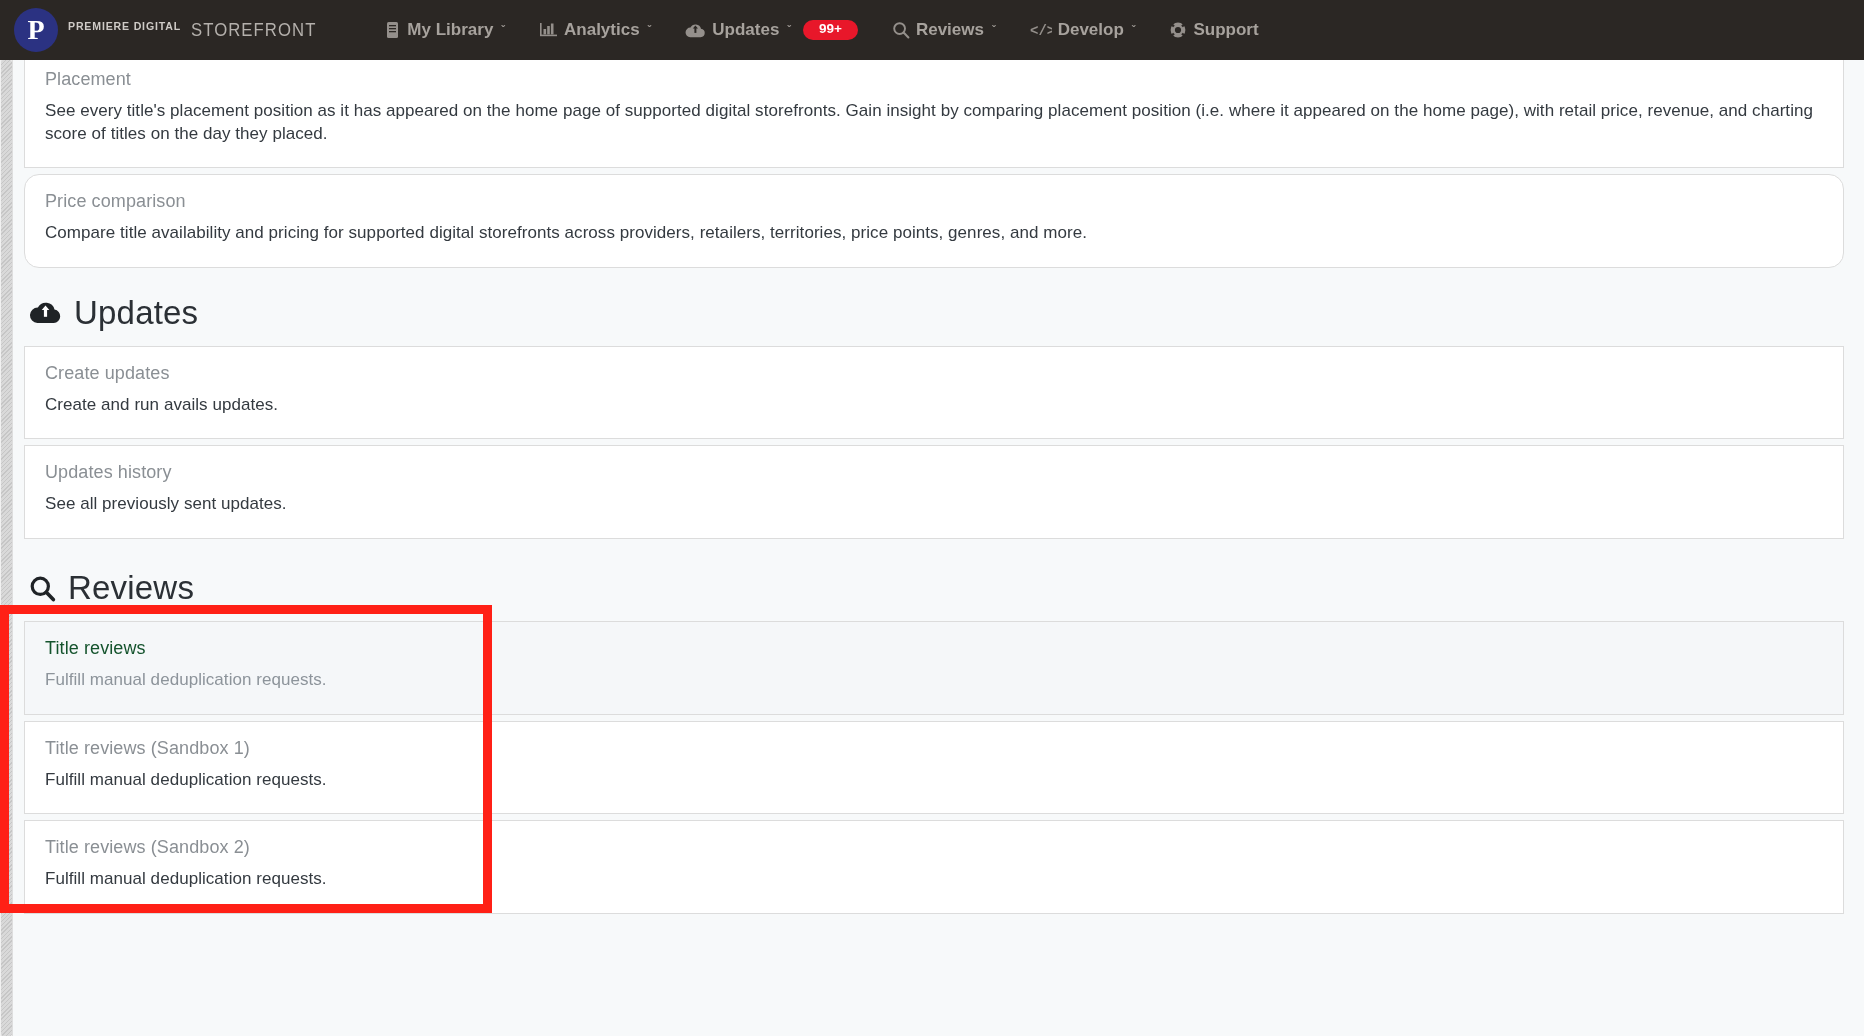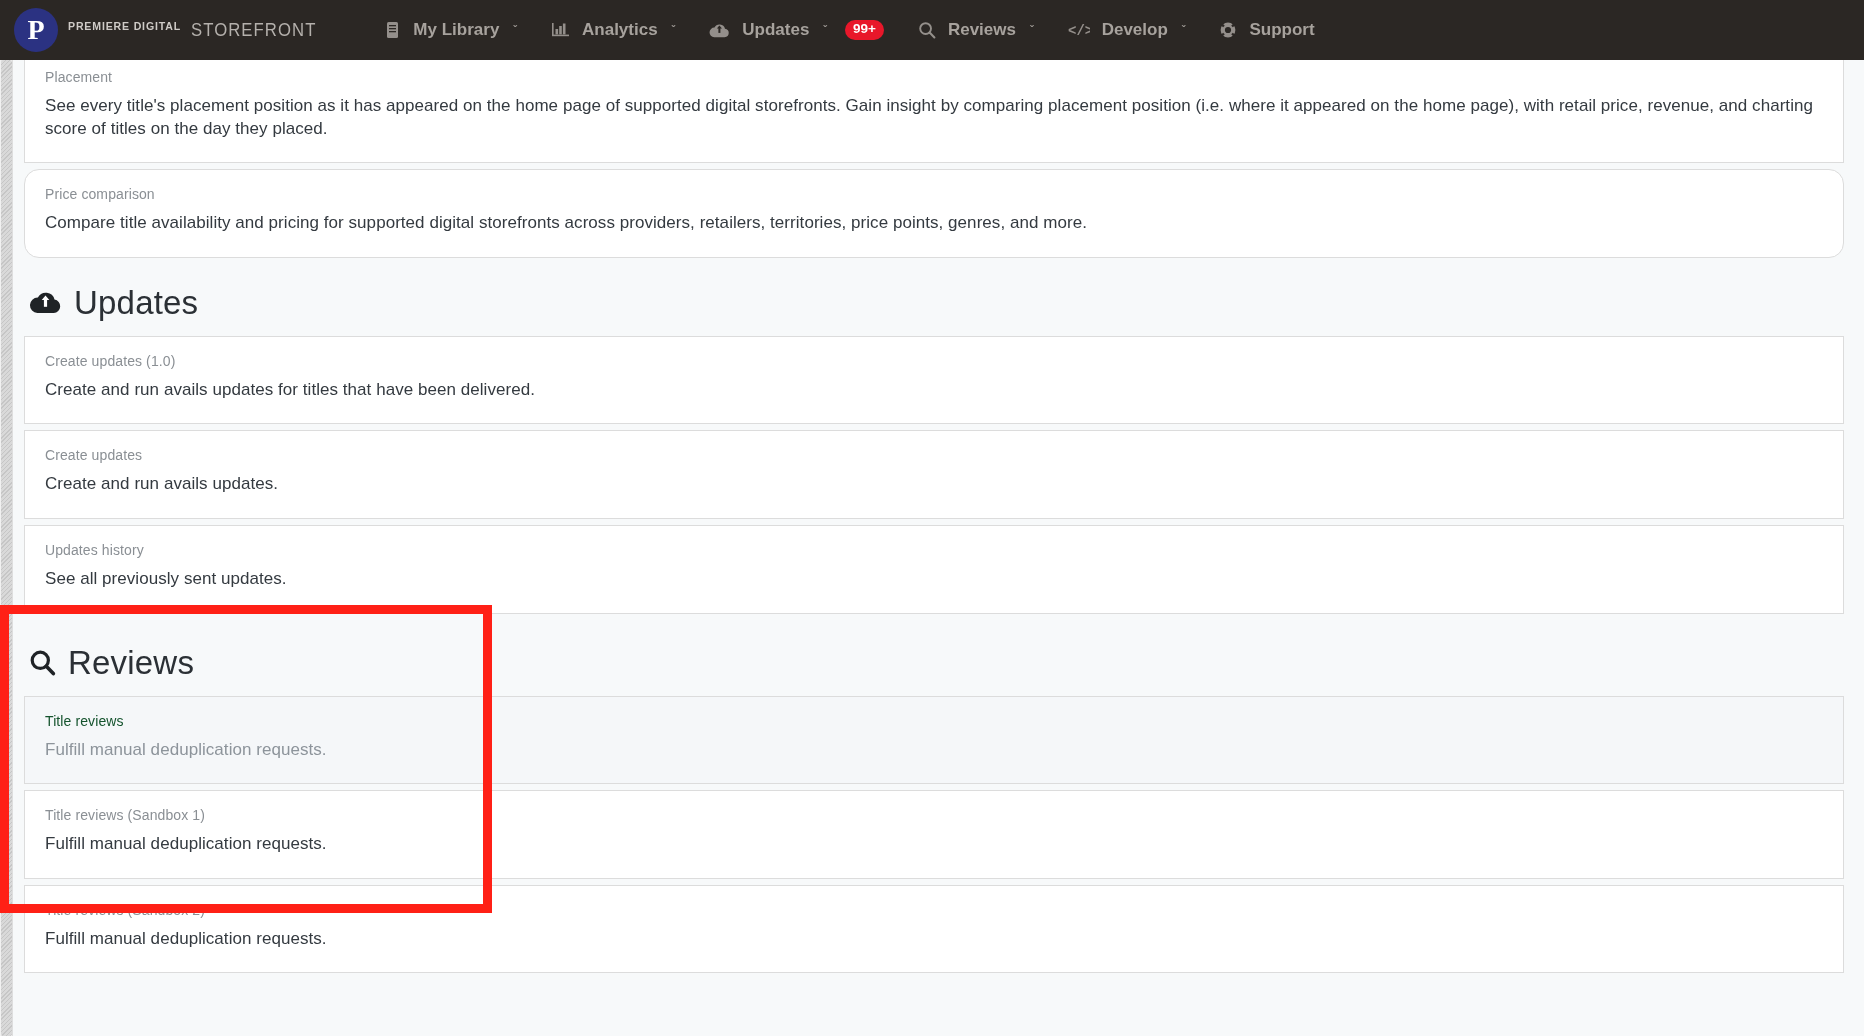--- a/index.html
+++ b/index.html
@@ -36,29 +36,29 @@
     transform: scaleX(0.92); transform-origin: left center;
   }
   .brand-bottom {
     color: #b4b0ac; font-size: 19px; letter-spacing: 1.2px;
     font-weight: normal; font-family: "Liberation Sans Narrow","Liberation Sans",sans-serif;
     transform: scaleX(0.88); transform-origin: left center;
   }
 
   .navitems { display: flex; align-items: center; height: 100%; }
   .navitem {
-    display: flex; align-items: center; gap: 12px;
+    display: flex; align-items: center; gap: 6px;
     color: #a7a29d; font-size: 17px; font-weight: bold;
     padding: 0 17px; height: 100%; cursor: pointer; white-space: nowrap;
   }
   .navitem .ico { display: inline-flex; align-items: center; opacity: .85; }
   .caret { font-size: 11px; color: #9b9691; margin-left: 2px; position: relative; top: -1px; }
   .badge {
     background: #e8172a; color: #fff; border-radius: 11px;
-    font-size: 13.5px; font-weight: bold; padding: 2px 8px 3px;
+    font-size: 13.5px; font-weight: bold; padding: 2px 16px 3px;
     margin-left: 6px; line-height: 1.1;
   }
 
   
   .page {
     position: relative;
     height: calc(1036px - 60px);
     background: #f7f9fa;
   }
   
@@ -84,21 +84,21 @@
   .card-group { width: 1820px; }
   .card {
     background: #ffffff;
     border: 1px solid #dcdcdc;
     padding: 16px 20px 22px;
     margin-bottom: 6px;
     min-height: 76px;
   }
   .card.muted { background: #f5f7f9; }
   .card-title {
-    font-size: 14px; color: #8a8f94; font-weight: normal;
+    font-size: 18px; color: #8a8f94; font-weight: normal;
     margin-bottom: 10px; letter-spacing: .1px;
   }
   .card.muted .card-title { color: #14532d; }
   .card-desc {
     font-size: 17px; color: #343a40; line-height: 1.33; letter-spacing: .05px;
   }
   .card.muted .card-desc { color: #8d949b; }
 
   
   .section-head {
@@ -248,24 +248,20 @@
             <rect x="14.1" y="9" width="4.6" height="9.6" fill="#1f2326"></rect>
             <path d="M16.5 6.6l3.8 4.4h-7.6z" fill="#ffffff"></path>
             <rect x="14.9" y="10.2" width="3.2" height="7.6" fill="#ffffff"></rect>
           </svg>
       </span>
       <span class="section-title">Updates</span>
     </div>
 
     <div class="card-group">
 
-      <div class="card">
-        <div class="card-title">Create updates (1.0)</div>
-        <div class="card-desc">Create and run avails updates for titles that have been delivered.</div>
-      </div>
 
       <div class="card">
         <div class="card-title">Create updates</div>
         <div class="card-desc">Create and run avails updates.</div>
       </div>
 
       <div class="card">
         <div class="card-title">Updates history</div>
         <div class="card-desc">See all previously sent updates.</div>
       </div>

